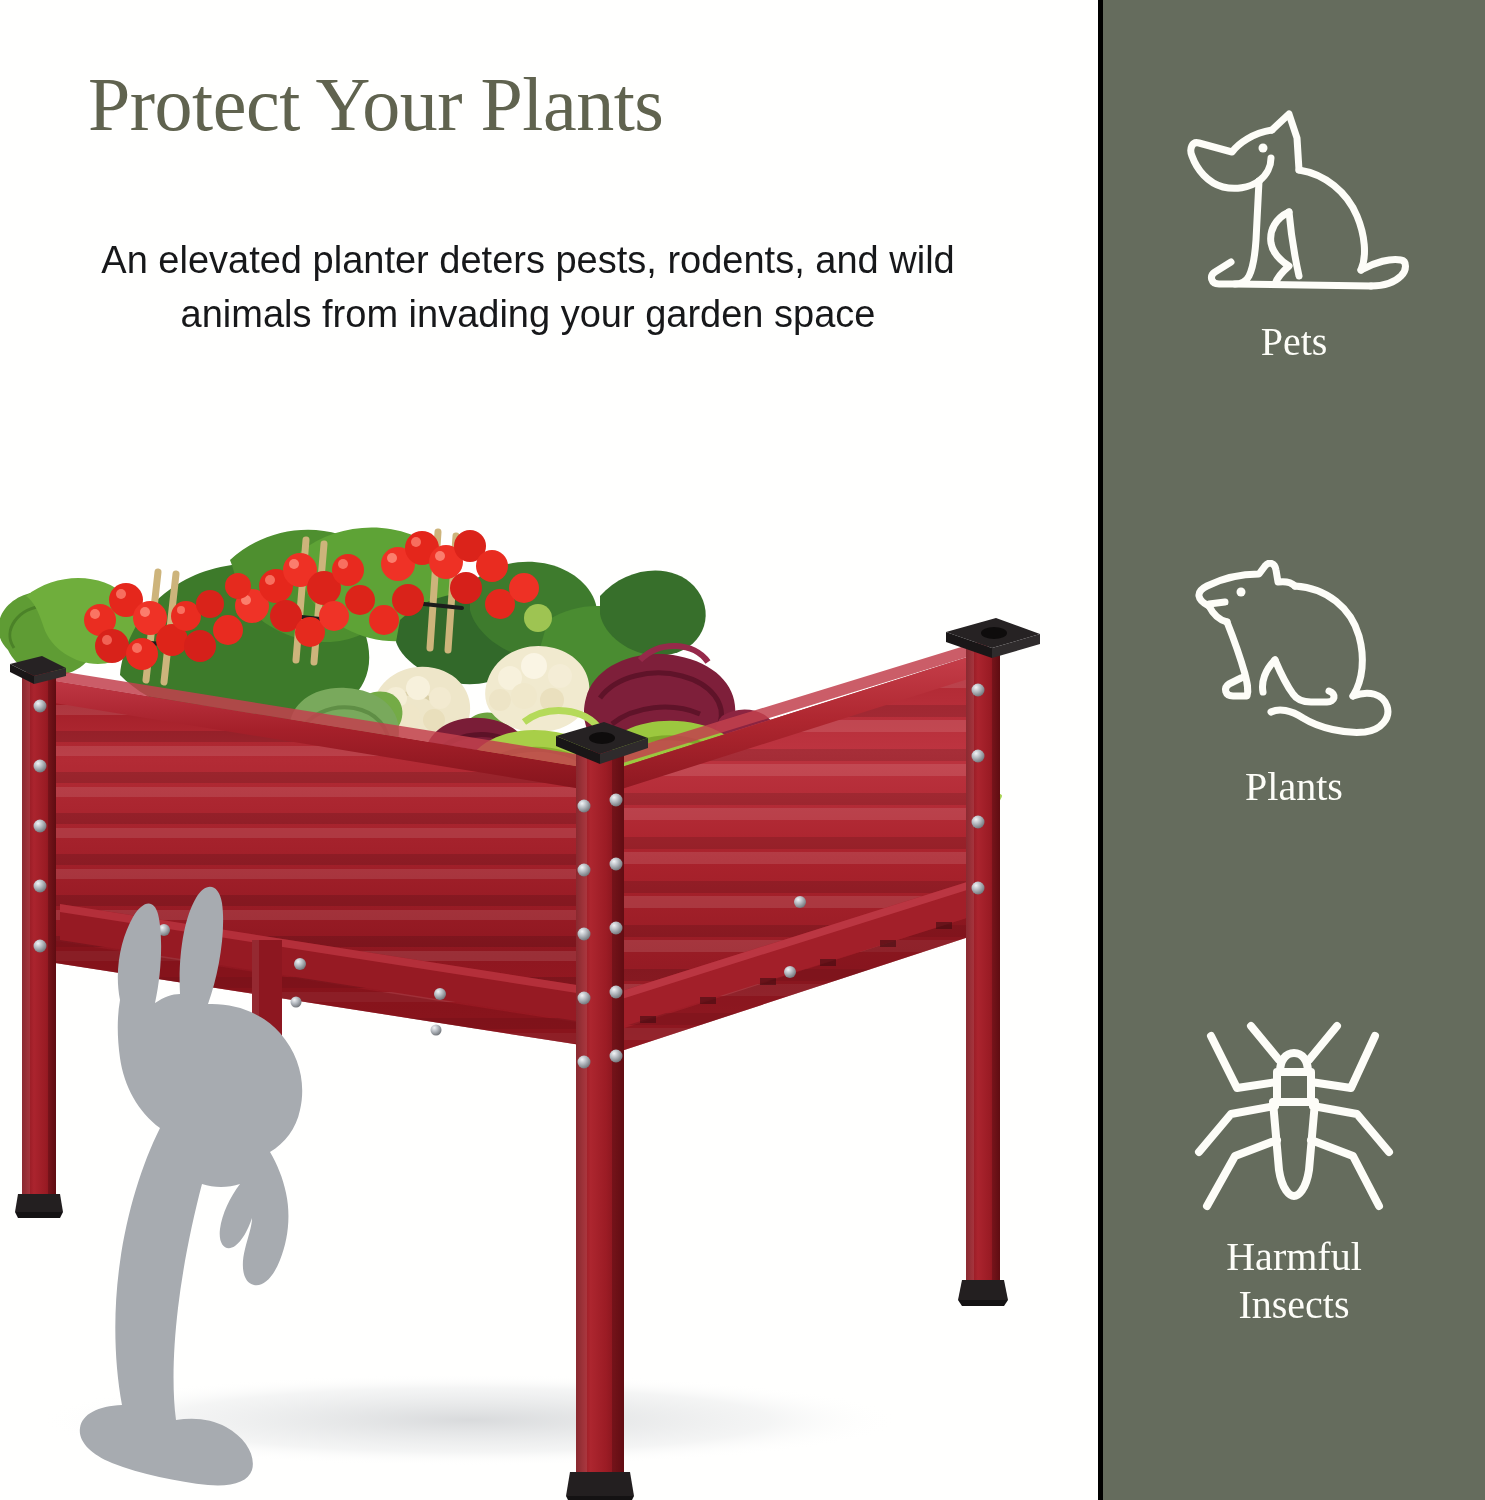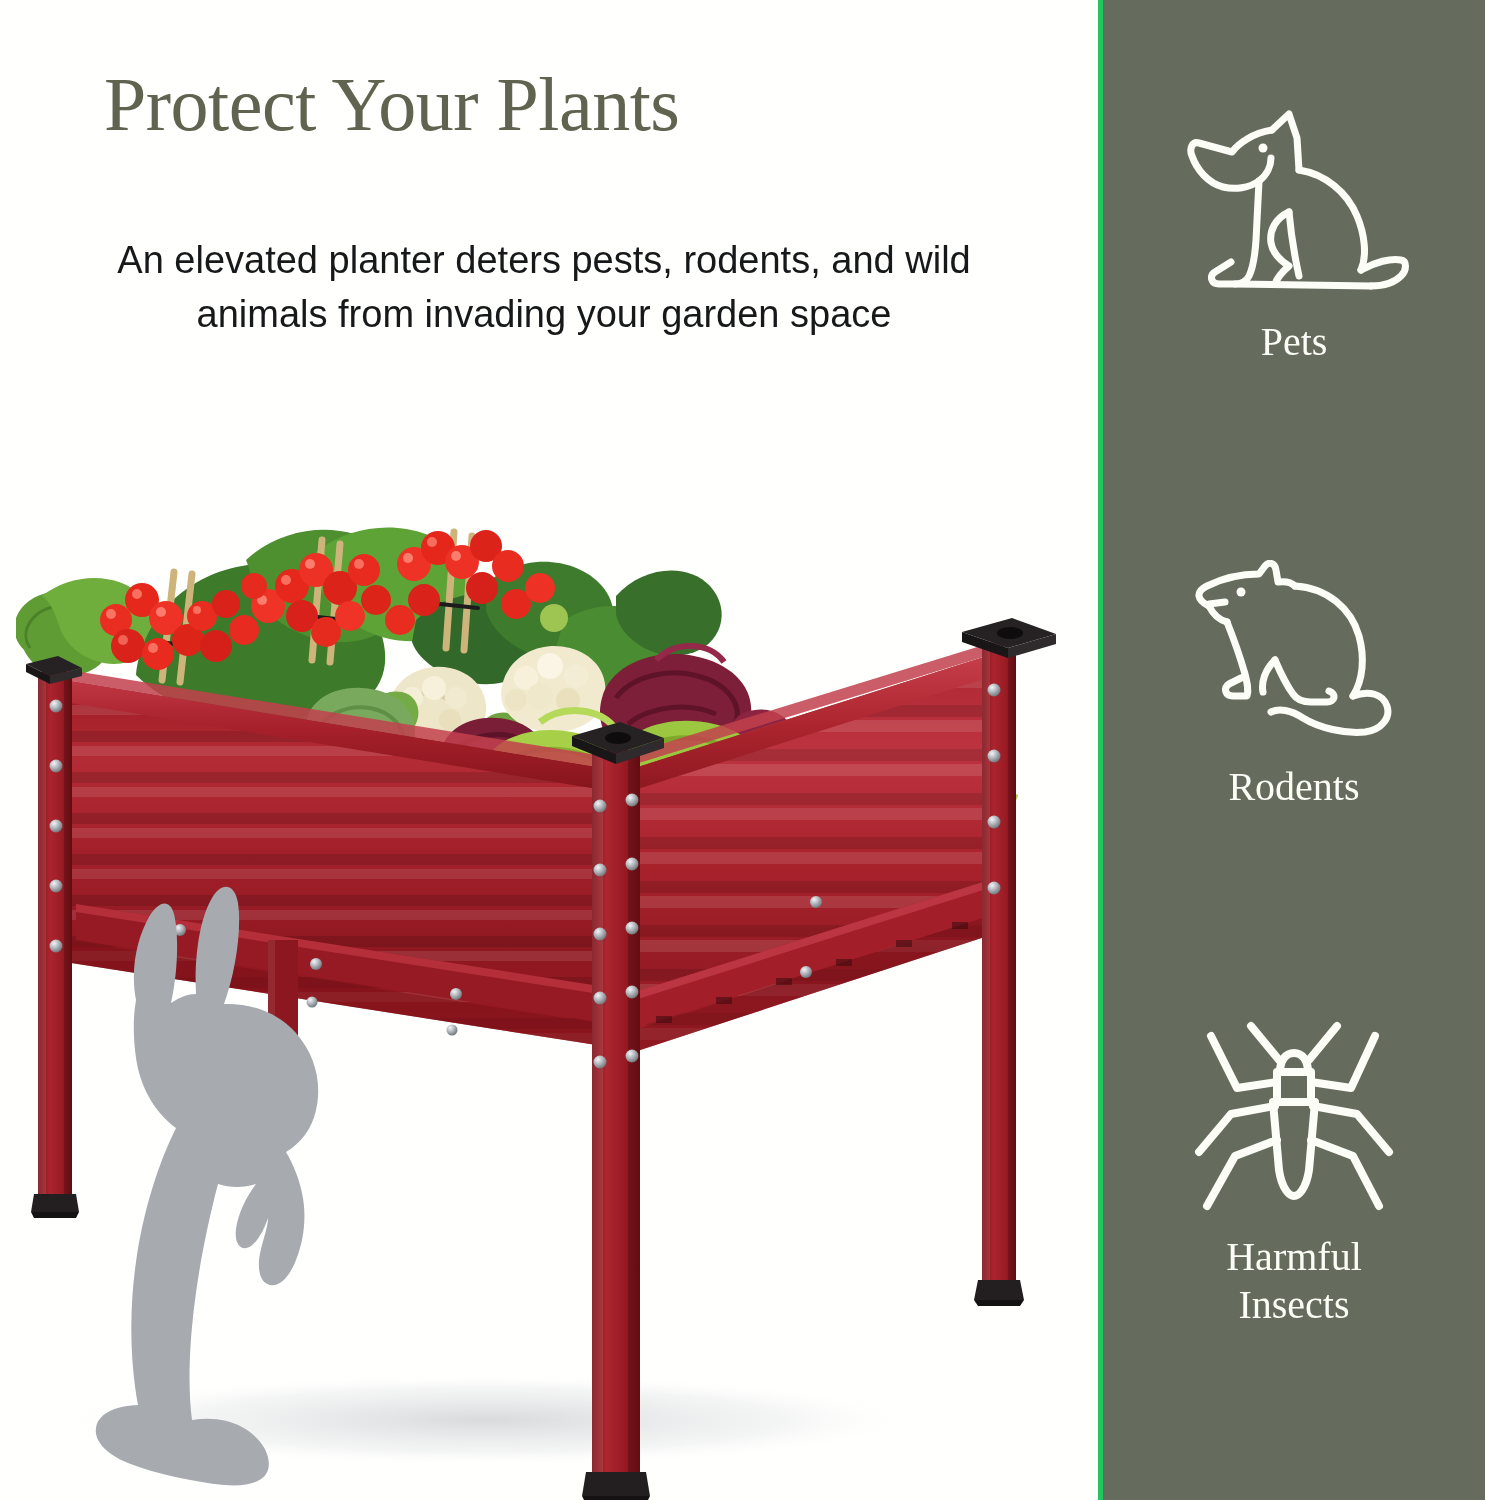--- a/index.html
+++ b/index.html
@@ -5,40 +5,40 @@
   * { margin:0; padding:0; box-sizing:border-box; }
   html,body{
     width:1485px; height:1500px;
     background:#ffffff;
     font-family:"Liberation Sans", sans-serif;
     overflow:hidden;
   }
   #stage{ position:relative; width:1485px; height:1500px; background:#fffffe; }
 
   
-  #left-panel{ position:absolute; left:16px; top:0; width:1098px; height:1500px; background:#fffffe;border-radius:6px; }
+  #left-panel{ position:absolute; left:0; top:0; width:1098px; height:1500px; background:#fffffe;border-radius:6px; }
 
   #page-title{
     position:absolute; left:88px; top:62px; width:960px;
     font-family:"Liberation Serif", serif;
     font-size:76px; line-height:84px; font-weight:400;
     color:#60634f; letter-spacing:-0.5px;
   }
   #page-subtitle{
     position:absolute; left:88px; top:188px; width:880px;
     font-family:"Liberation Sans", sans-serif;
     font-size:38px; line-height:54px; font-weight:300;
     color:#17181a; text-align:center;margin-top:45px;
   }
 
   
   #sidebar{
     position:absolute; left:1098px; top:0; width:387px; height:1500px;
     background:#656c5d;
-    border-left:5px solid #22c55e;
+    border-left:5px solid #000000;
   }
   .side-item{ position:absolute; left:0; width:382px; text-align:center; }
   #side-item-0{ top:100px; }
   #side-item-1{ top:560px; }
   #side-item-2{ top:1010px; }
   .side-icon{ display:block; margin:0 auto; }
   .side-label{
     display:block; margin-top:18px;
     font-family:"Liberation Serif", serif;
     font-size:40px; line-height:48px; color:#fdfdf8; font-weight:400;
@@ -519,21 +519,21 @@
 
         <path d="M116 26 C148 28 172 48 180 76 C186 98 184 120 174 136"></path>
 
         <path d="M48 62 C56 82 62 100 66 114 C68 122 70 130 68 136 L54 136 C46 136 44 128 50 124 L62 118"></path>
 
         <path d="M96 100 C102 114 108 126 114 134 C118 140 124 142 132 142 L148 142 C156 142 158 134 150 131"></path>
         <path d="M96 100 C86 110 82 122 84 132"></path>
 
         <path d="M174 136 C190 130 204 134 208 146 C212 158 202 170 186 172 C166 174 140 168 124 158 C112 150 100 148 92 152"></path>
       </svg>
-      <span class="side-label">Rodents</span>
+      <span class="side-label">Plants</span>
     </div>
 
     <div class="side-item" id="side-item-2">
       <svg class="side-icon" width="230" height="205" viewBox="0 0 230 205" xmlns="http://www.w3.org/2000/svg" fill="none" stroke="#fdfdf8" stroke-width="8" stroke-linecap="round" stroke-linejoin="round">
 
         <path d="M100 50 L72 16"></path>
         <path d="M130 50 L158 16"></path>
 
         <path d="M101 62 C101 50 107 43 115 43 C123 43 129 50 129 62"></path>
 

